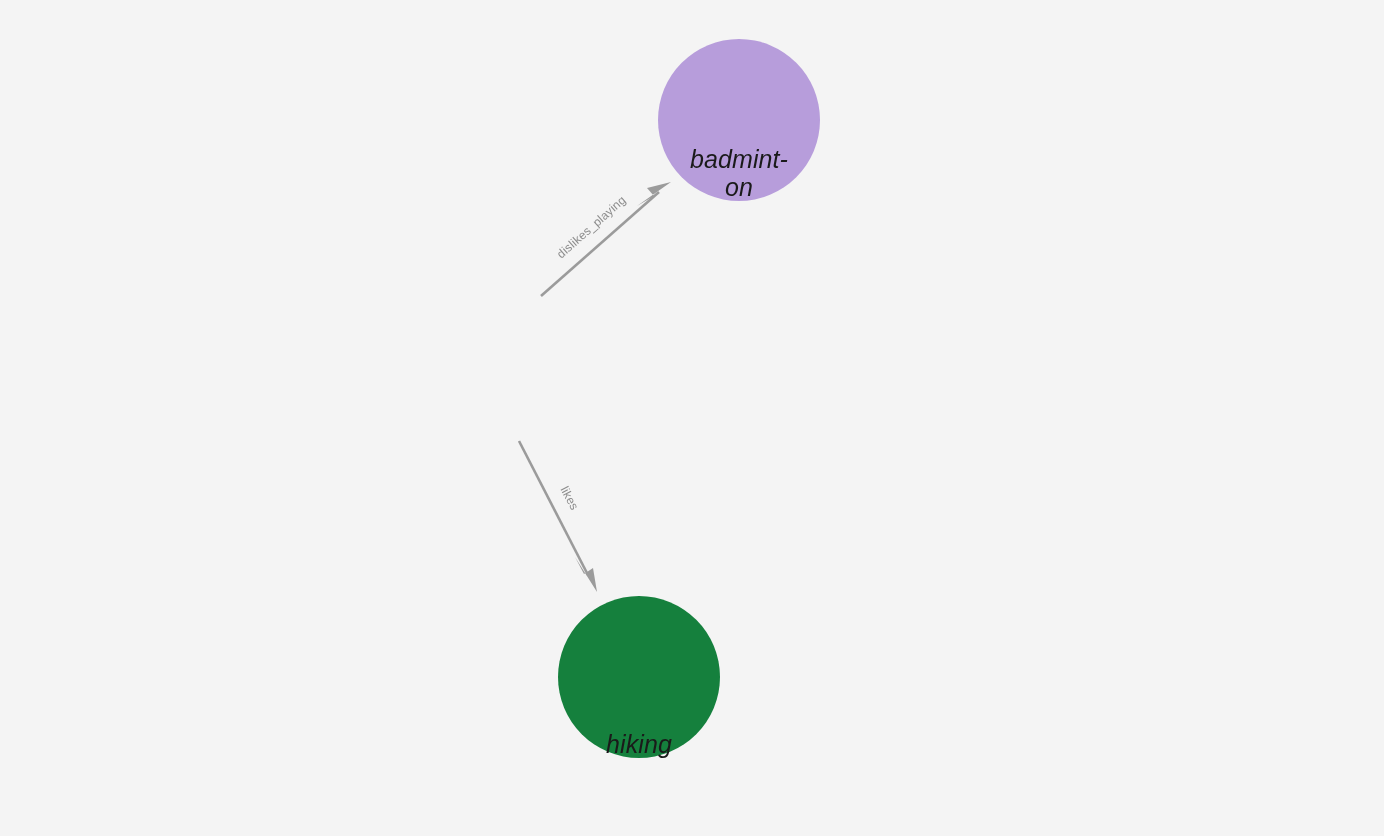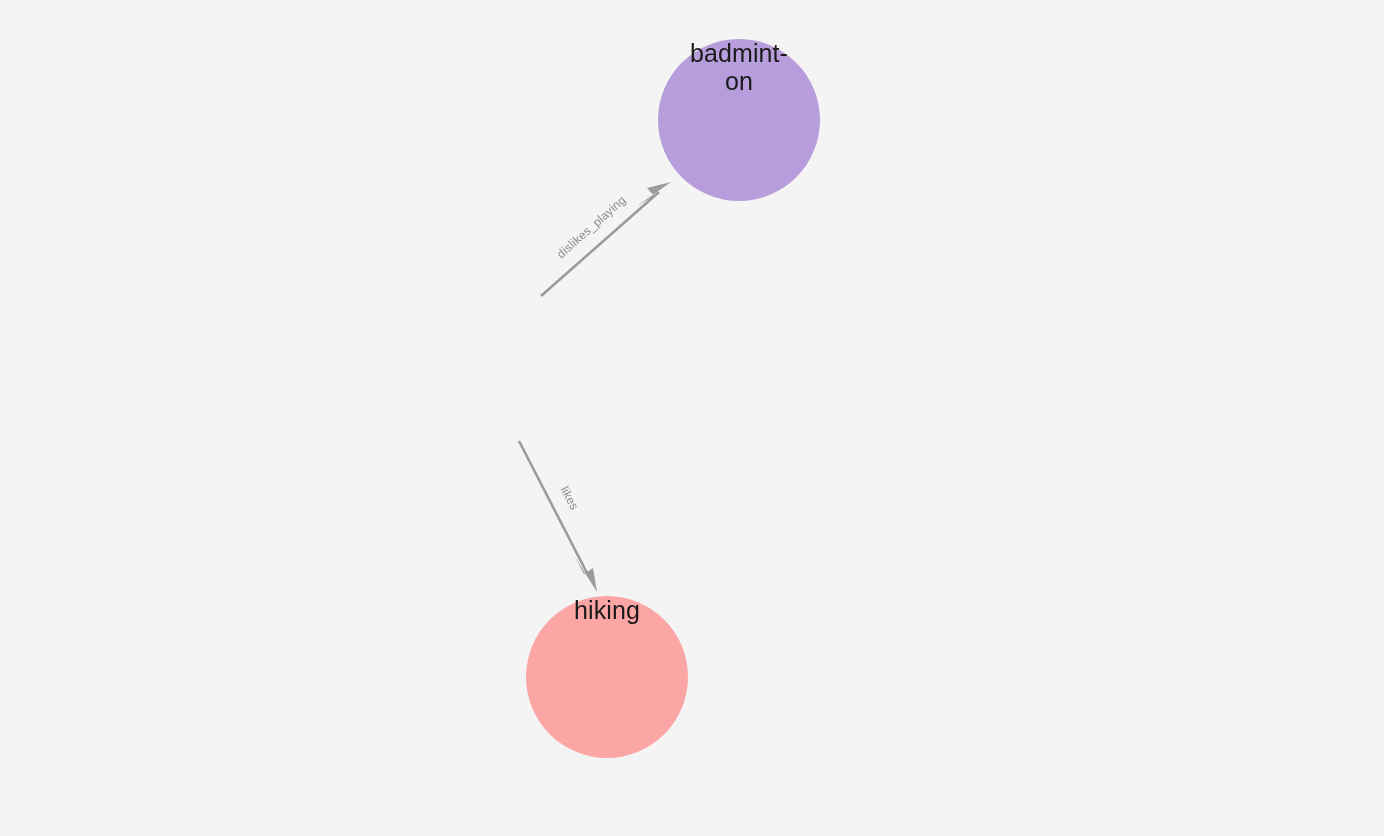--- a/index.html
+++ b/index.html
@@ -23,25 +23,26 @@
     top: 0;
     left: 0;
     width: 1384px;
     height: 836px;
     display: block;
   }
   .node-circle {
     position: absolute;
     border-radius: 50%;
     display: flex;
-    align-items: flex-start;
+    align-items: flex-end;
     justify-content: center;
     text-align: center;
     box-sizing: border-box;
     cursor: pointer;
+    font-style: italic;
   }
   .node-label {
     color: #1a1a1a;
     font-size: 25px;
     line-height: 28px;
     font-family: "Liberation Sans", sans-serif;
     letter-spacing: 0.1px;
     white-space: pre-line;
     pointer-events: none;
     user-select: none;
@@ -73,17 +74,17 @@
       <text class="edge-label" x="566" y="500" text-anchor="middle" transform="rotate(62.5 566 500)">likes</text>
     </g>
   </svg>
 
   <div class="node-circle" style="left:658px; top:39px; width:162px; height:162px; background:#b79ddb;">
     <span class="node-label">badmint-
 on</span>
   </div>
 
 
-  <div class="node-circle" style="left:526px; top:596px; width:162px; height:162px; background:#fca5a5;">
+  <div class="node-circle" style="left:558px; top:596px; width:162px; height:162px; background:#15803d;">
     <span class="node-label">hiking</span>
   </div>
 
 </div>
 
 </body></html>

